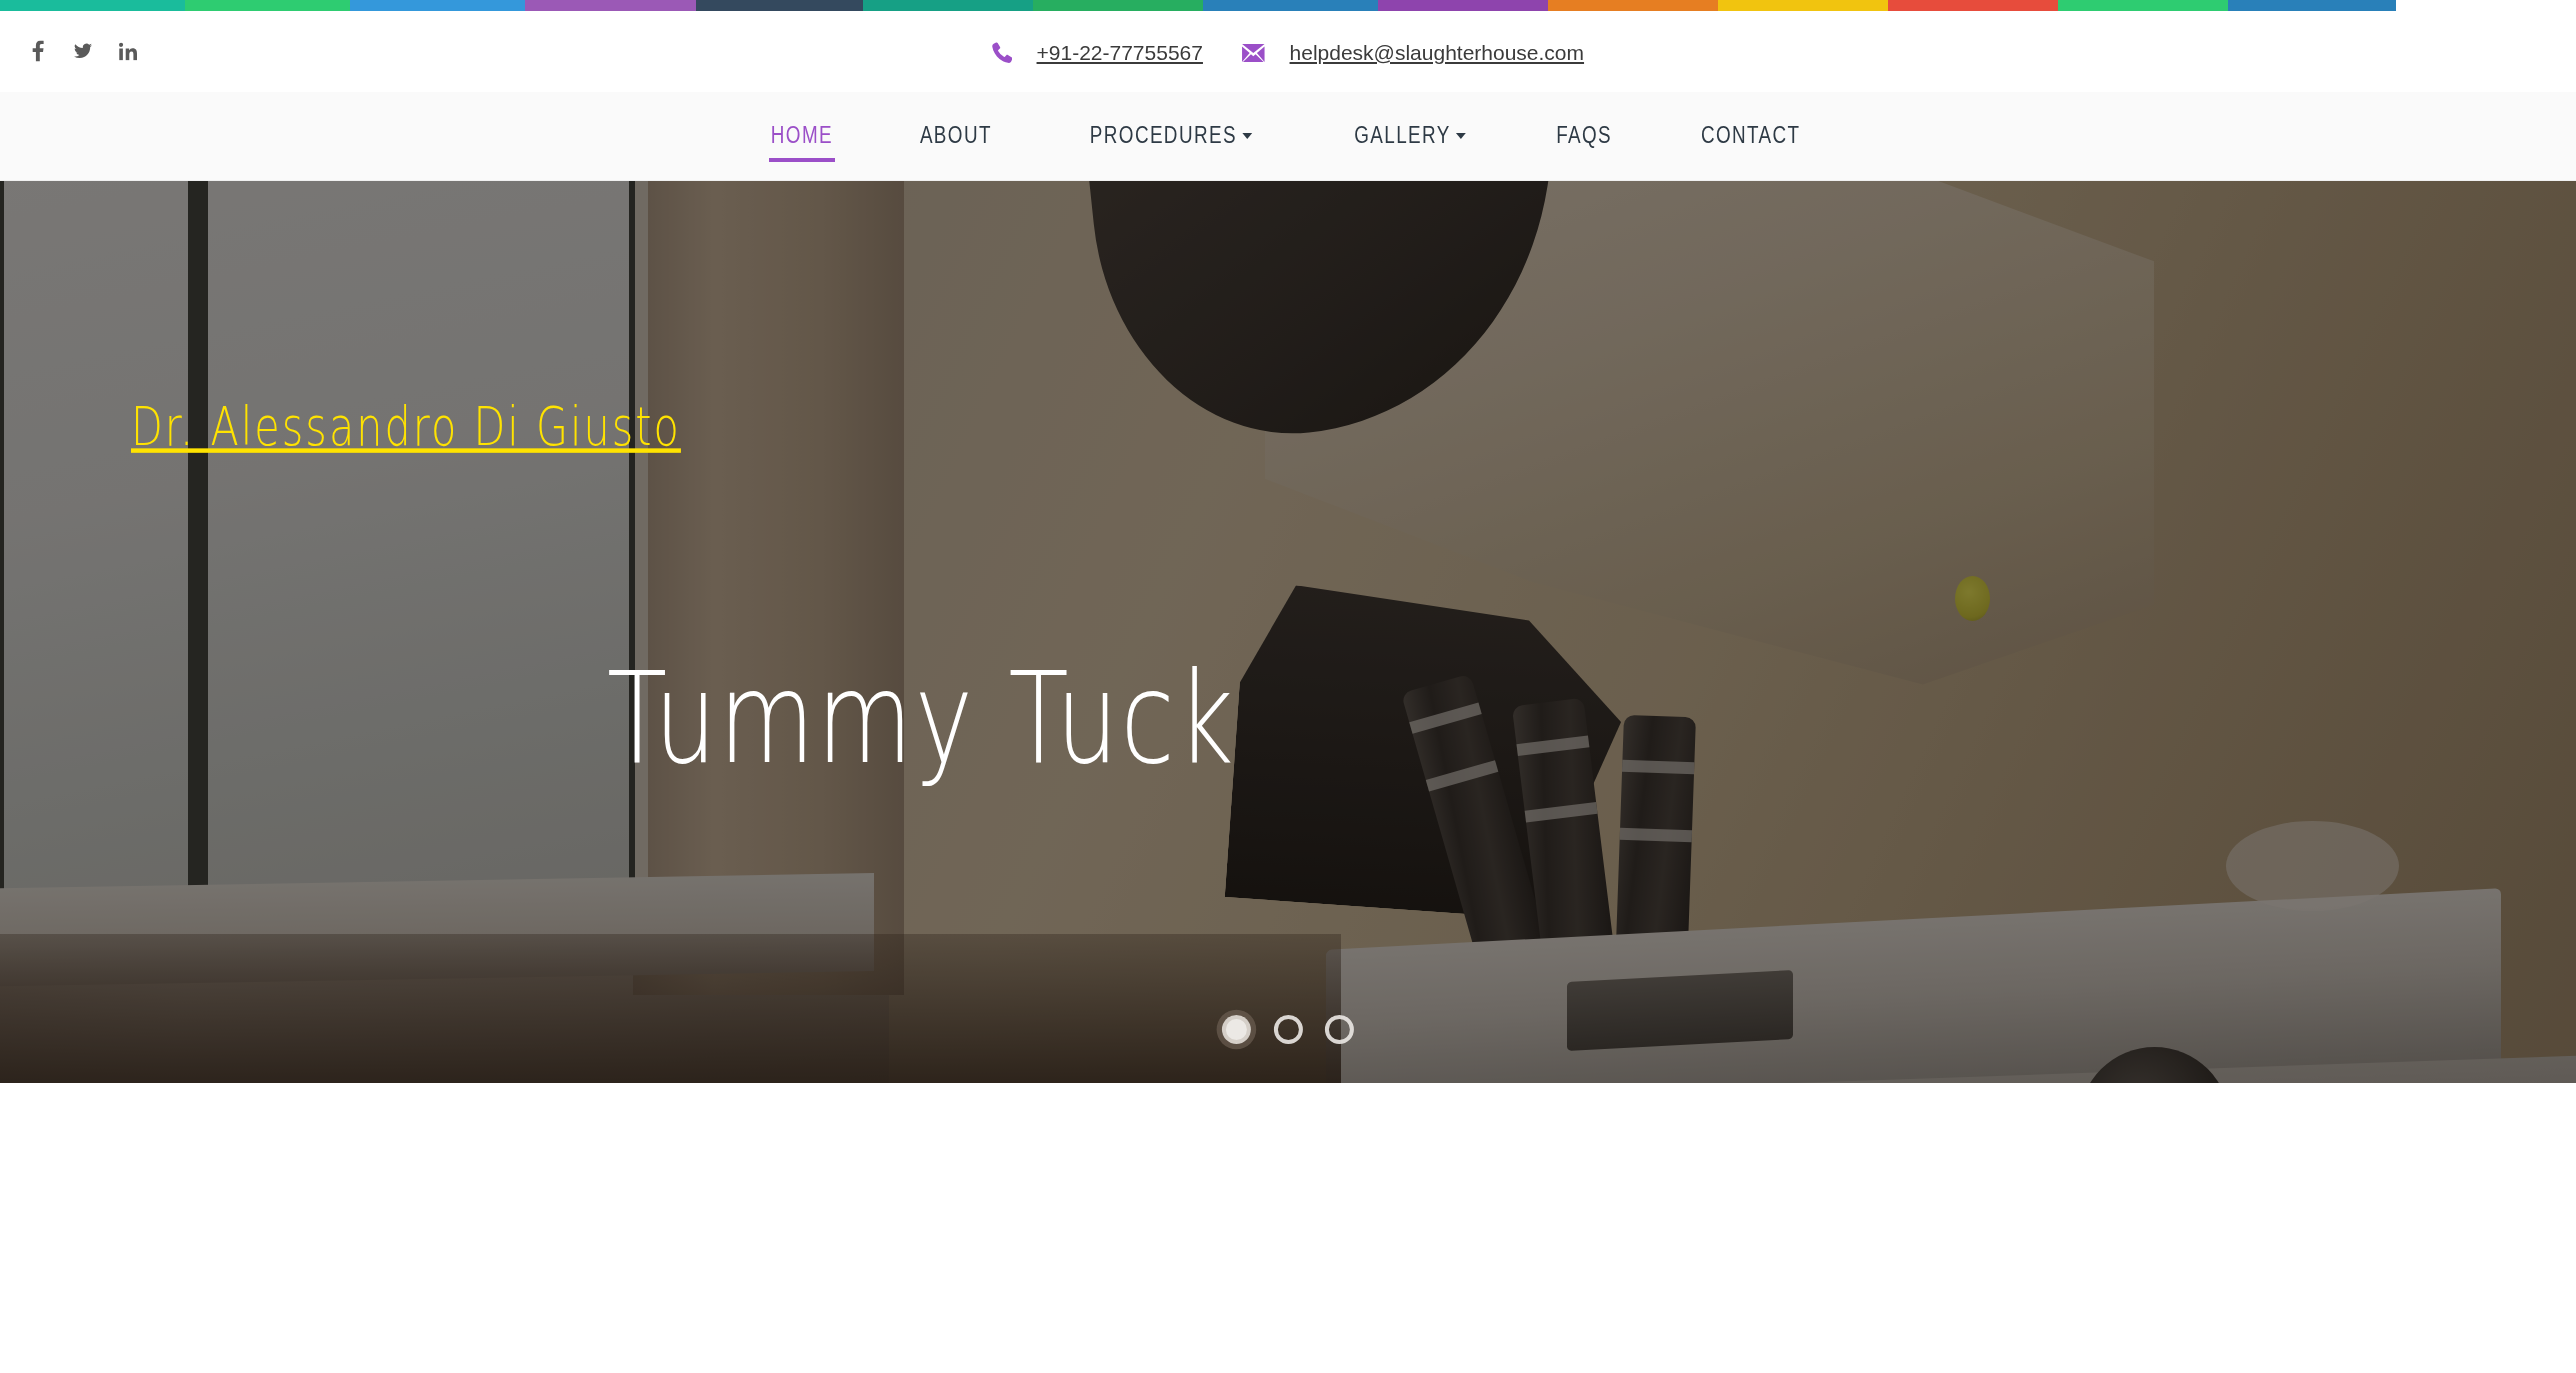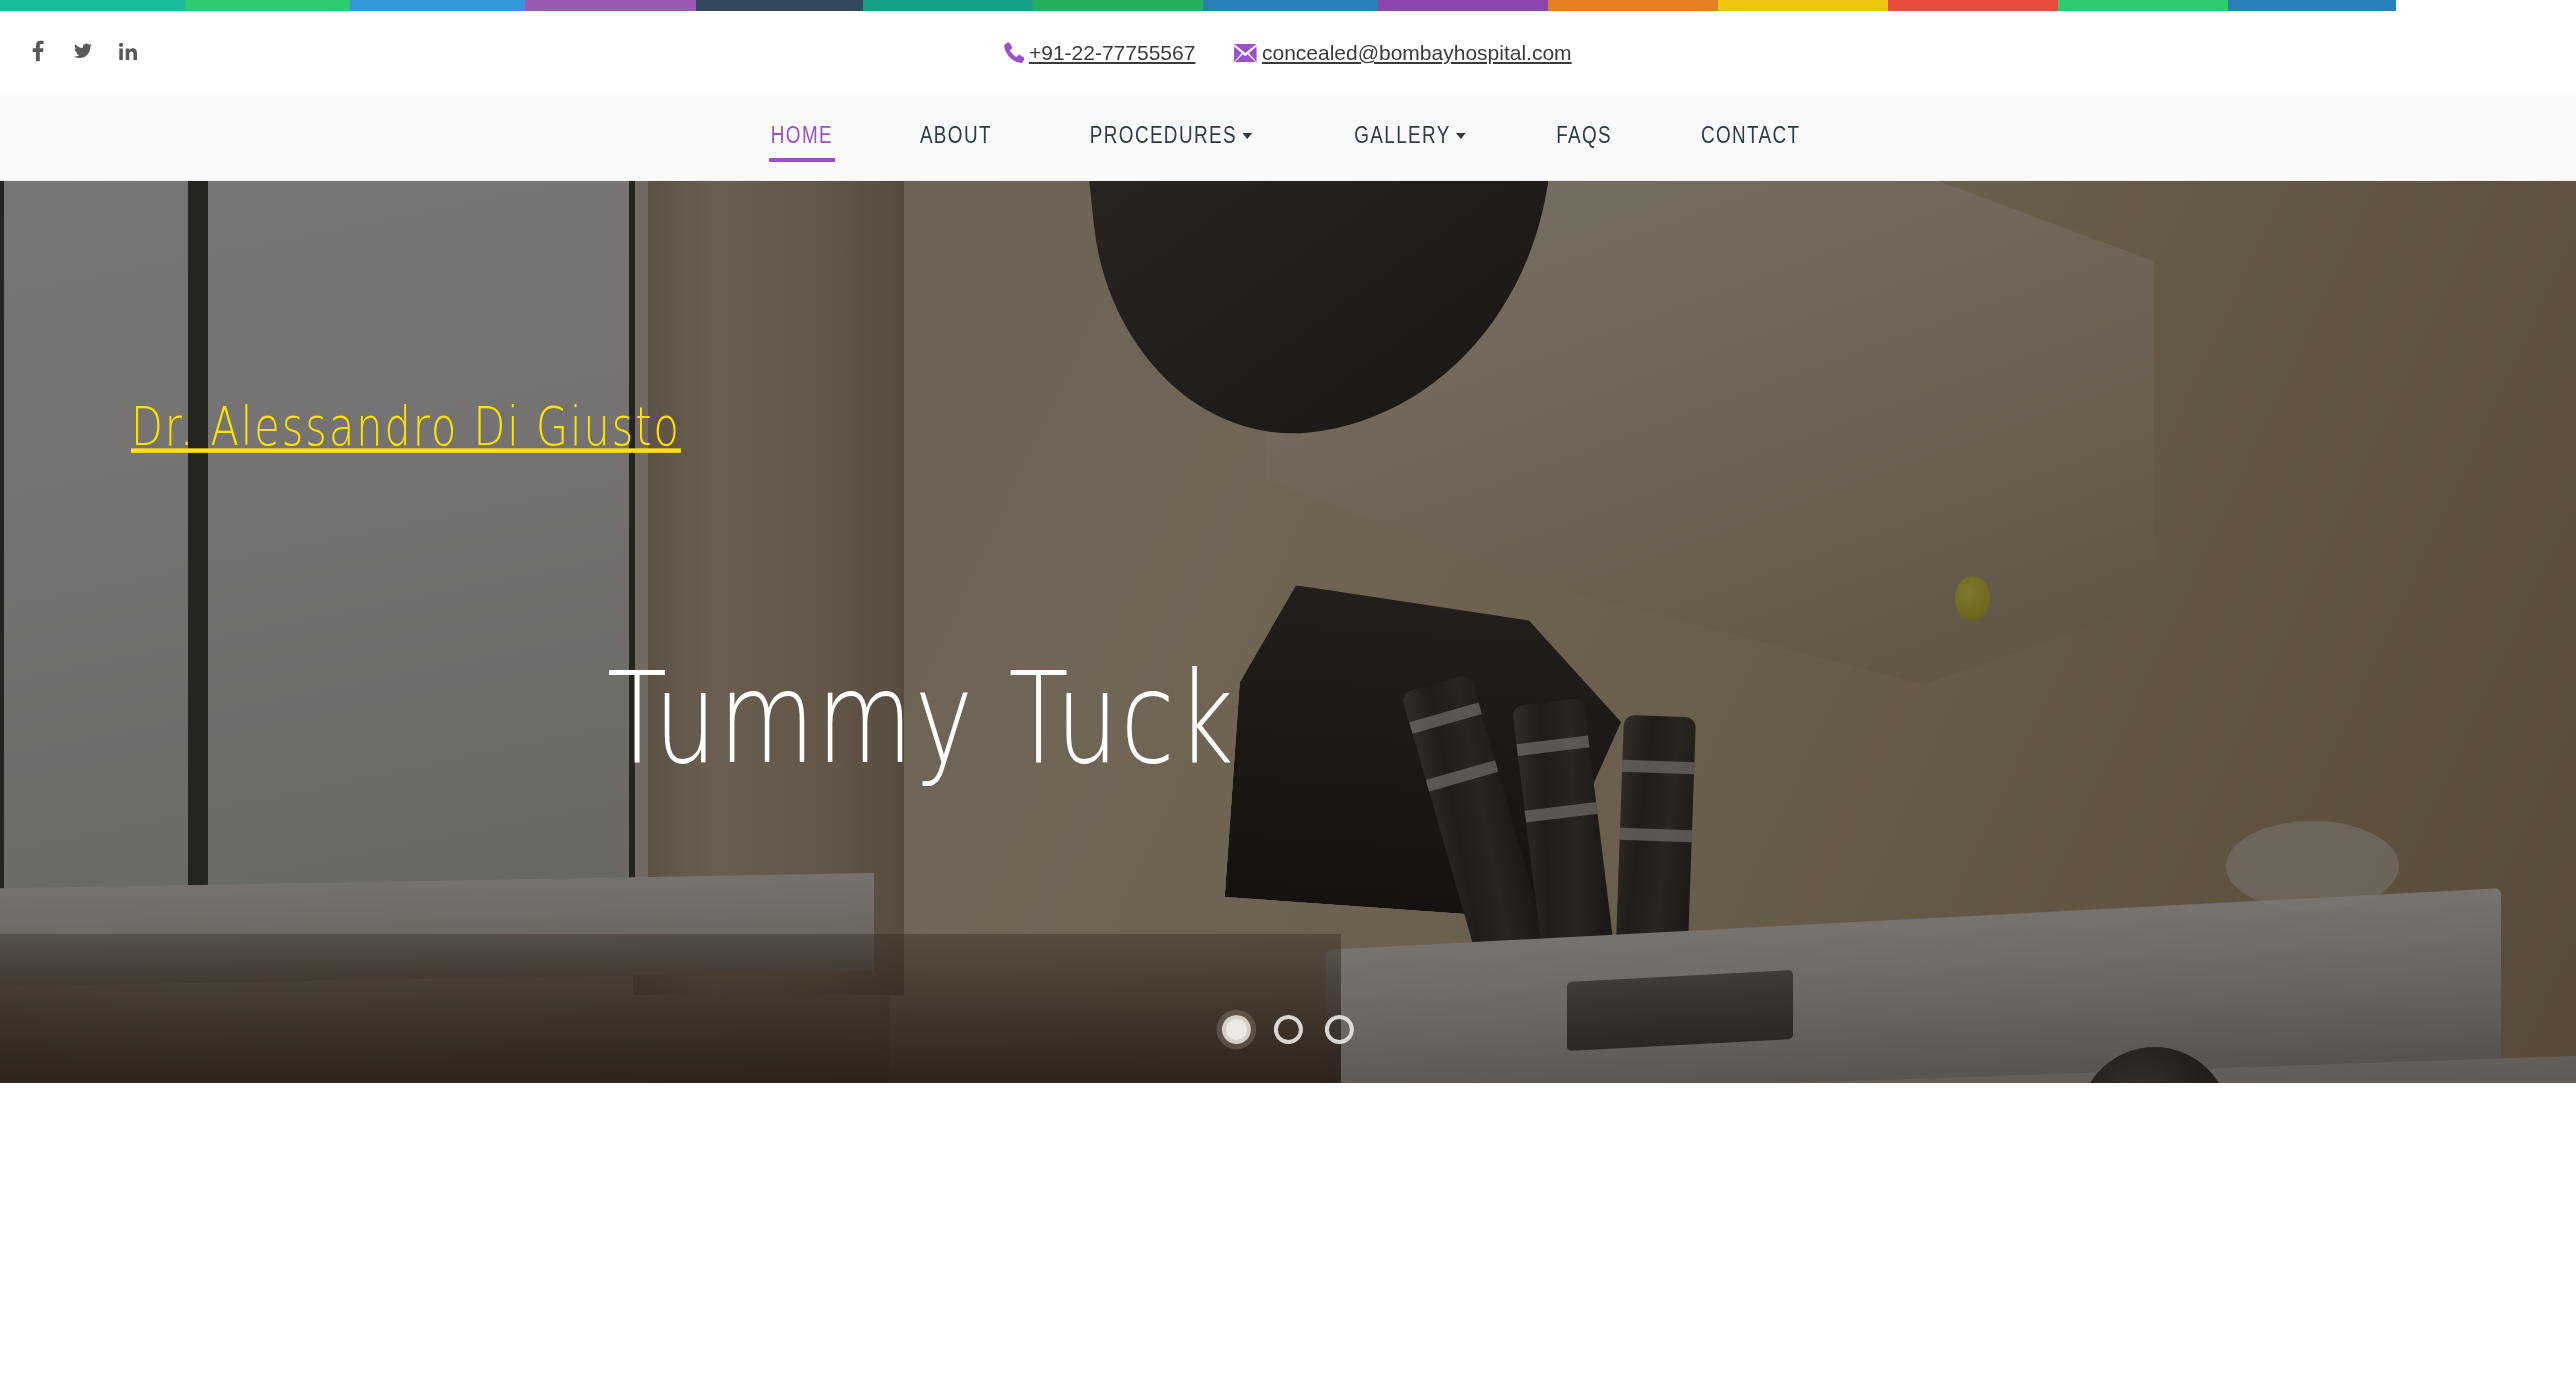--- a/index.html
+++ b/index.html
@@ -50,21 +50,21 @@
   .contact-center {
     margin: 0 auto;
     display: flex;
     align-items: center;
     gap: 39px;
     padding-top: 3px;
   }
   .contact-item {
     display: flex;
     align-items: center;
-    gap: 5px;
+    gap: 25px;
     font-size: 21px;
     color: #3b3b3b;
     font-family: "Liberation Sans", sans-serif;
     white-space: nowrap;
   }
   .contact-item .ci-icon {
     color: #9b4fc8;
     display: inline-flex;
     align-items: center;
   }
@@ -375,21 +375,21 @@
           </svg>
       </span>
       <span>+91-22-77755567</span>
     </a>
     <a class="contact-item" href="#">
       <span class="ci-icon">
         <svg width="22.6" height="18" viewBox="0 0 30 24" fill="currentColor">
             <path d="M0 0h30L15 12zM0 3.2v20.8L10.2 12zM30 3.2v20.8L19.8 12zM11.9 13.6 15 16.3l3.1-2.7L28.8 24H1.2z"></path>
           </svg>
       </span>
-      <span>concealed@bombayhospital.com</span>
+      <span>helpdesk@slaughterhouse.com</span>
     </a>
   </div>
 </header>
 
 <nav class="navbar">
   <ul class="nav-list" id="nav-list">
       <li class="nav-item active"><a class="nav-link" href="#">
           <span>HOME</span>
         </a></li>
       <li class="nav-item"><a class="nav-link" href="#">

